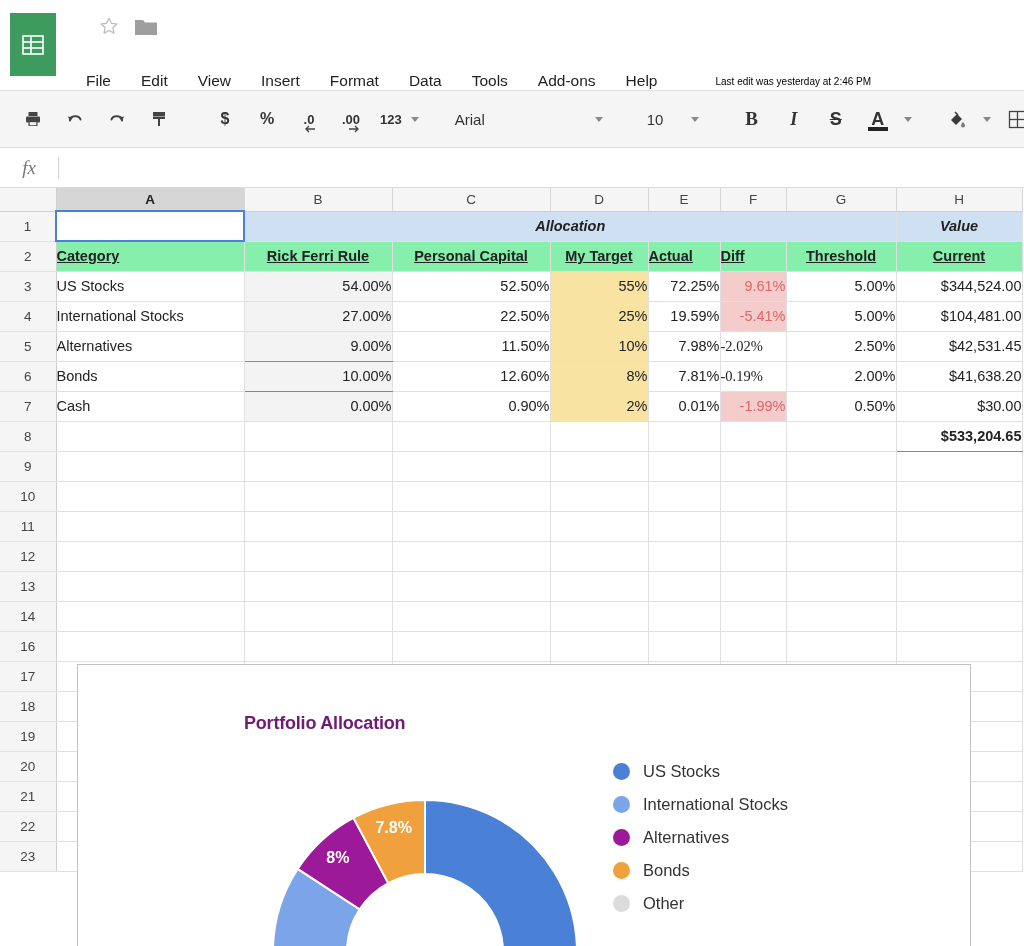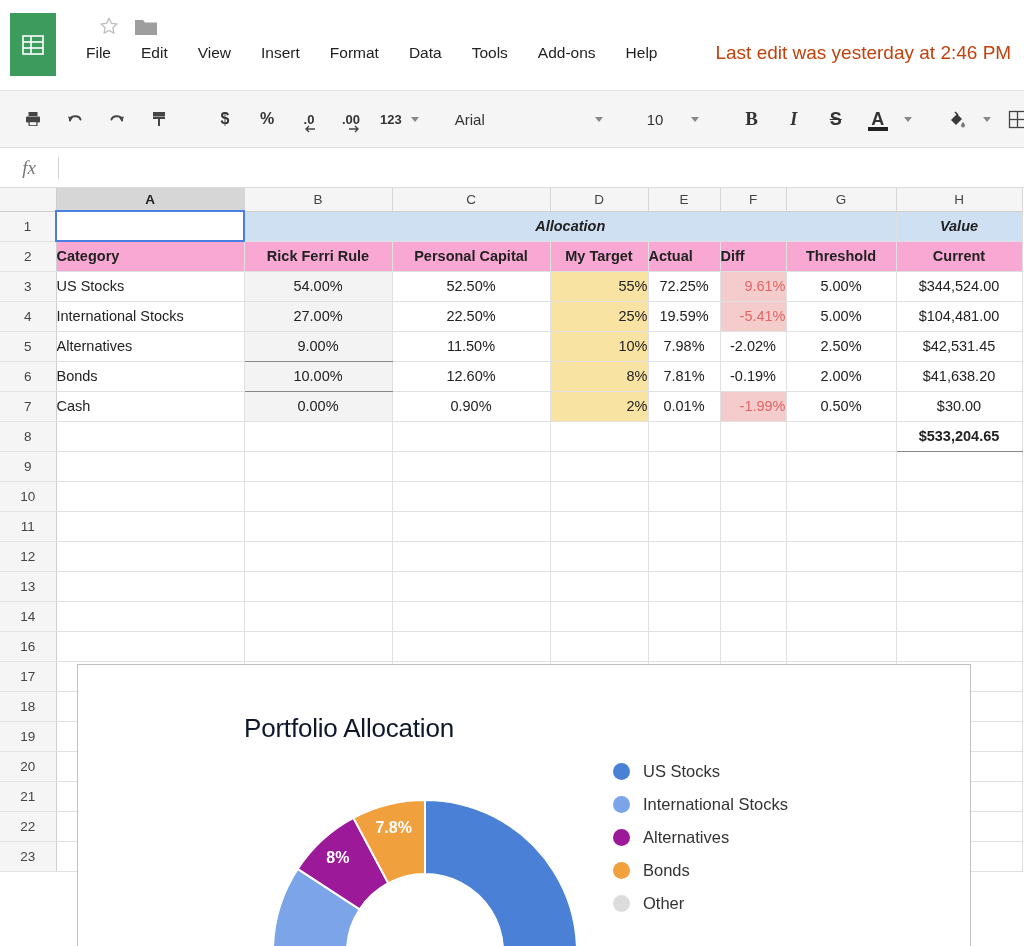--- a/index.html
+++ b/index.html
@@ -19,27 +19,27 @@
     display: flex; align-items: center; justify-content: center;
   }
   .logo svg { display:block; }
   .doc-title-row { position: absolute; left: 84px; top: 15px; display:flex; align-items:center; }
   .doc-title {
     font-size: 27px; color: #222; font-weight: 400; letter-spacing: -0.2px;
     white-space: nowrap;
   }
   .star-icon { margin-left: 14px; width: 22px; height: 22px; color:#bdbdbd; }
   .folder-icon { margin-left: 14px; width: 22px; height: 19px; }
-  .menubar { position: absolute; left: 86px; top: 42px; display: flex; align-items: center; text-align: center; }
+  .menubar { position: absolute; left: 86px; top: 72px; display: flex; align-items: center; text-align: center; }
   .menu-item {
     font-size: 15.5px; color: #222; margin-right: 30px; white-space: nowrap;
     cursor: default;
   }
   .menu-item:last-of-type { margin-right: 0; }
-  .last-edit { font-size: 19px; color: #c2410c; margin-left: 28px; white-space: nowrap; }
+  .last-edit { font-size: 10px; color: #000000; margin-left: 28px; white-space: nowrap; }
 
   
   .toolbar {
     position: relative; height: 58px; background: #f5f5f5;
     border-top: 1px solid #e0e0e0; border-bottom: 1px solid #dcdcdc;
     display: flex; align-items: center;
   }
   .tb-group { display:flex; align-items:center; height: 100%; padding: 0 12px; }
   .tb-sep { width:1px; height: 34px; background: #dedede; }
   .tb-btn {
@@ -86,42 +86,42 @@
   .colhdr.sel { background:#d6d6d6; color:#222; font-weight:700; }
   .rowhdr {
     width: 56px; background:#f5f5f5; color:#444; font-size:13.5px; text-align:center;
     border-right:1px solid #cfcfcf; border-bottom:1px solid #e2e2e2; height:30px;
   }
   .cell {
     height: 30px; font-size: 14.5px; color:#222; border-right:1px solid #e0e0e0;
     border-bottom:1px solid #e0e0e0; padding: 0 5px; white-space:nowrap; overflow:hidden;
     background:#fff; vertical-align: middle;
   }
-  .cell.num { text-align: center; }
+  .cell.num { text-align: right; }
   .cell.ctr { text-align: center; }
   .cell.bold { font-weight: 700; }
   .hdr-band { background:#cfe0f3; font-weight:700; text-align:center;font-style:italic; }
-  .hdr-row2 { background:#f9a8d4; font-weight:700; }
+  .hdr-row2 { background:#86efac; font-weight:700;text-decoration:underline; }
   .shade { background:#f3f3f3; }
   .target { background:#f9e3a2; text-align:right; font-weight:400; }
   .diffbad { background:#f4cccc; color:#e06666; text-align:right; }
-  .diffok  { text-align:center; }
+  .diffok  { text-align:left;font-family:Liberation Serif, serif; }
   .a1sel {
     background:#fff; border: 2px solid #4a7fe0 !important; position: relative;
   }
   .thick-bot { border-bottom: 1.5px solid #888; }
 
   
   .chart-box {
     position: absolute; left: 77px; top: 476px; width: 894px; height: 470px;
     background: #fff; border: 1px solid #c0c0c0; border-bottom: none; overflow: hidden;
   }
   .chart-title {
     position: absolute; left: 166px; top: 48px;
-    font-size: 26px; font-weight: 400; color: #0f172a; letter-spacing: -0.2px;
+    font-size: 18px; font-weight: 700; color: #701a75; letter-spacing: -0.2px;
   }
   .donut-wrap { position: absolute; left: 167px; top: 95px; width: 360px; height: 380px; }
   .legend { position: absolute; left: 535px; top: 96px; }
   .legend-row { display:flex; align-items:center; margin-bottom: 13px; height: 20px; }
   .legend-dot { width: 17px; height: 17px; border-radius: 50%; margin-right: 13px; flex:none; }
   .legend-label { font-size: 16.5px; color: #333; white-space:nowrap; }
   .slice-label { font-size: 16px; font-weight: 700; fill: #fff; }
 </style>
 </head>
 <body>

